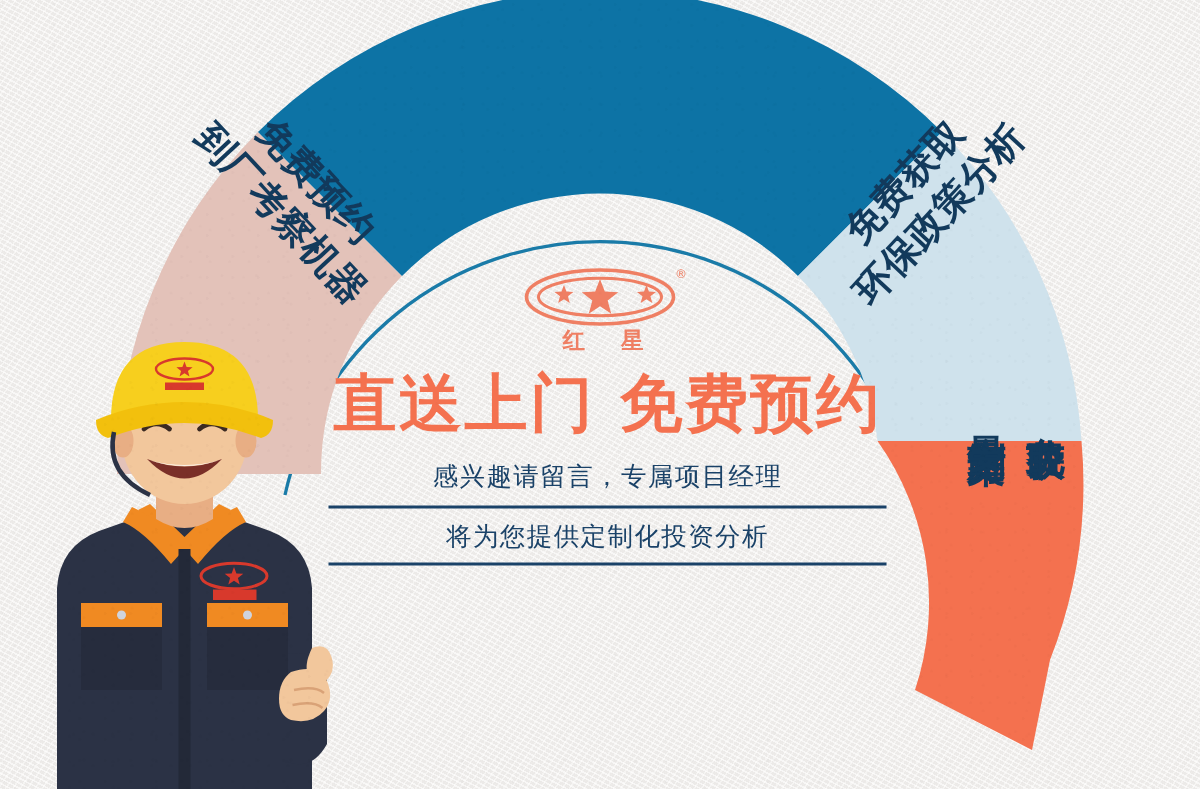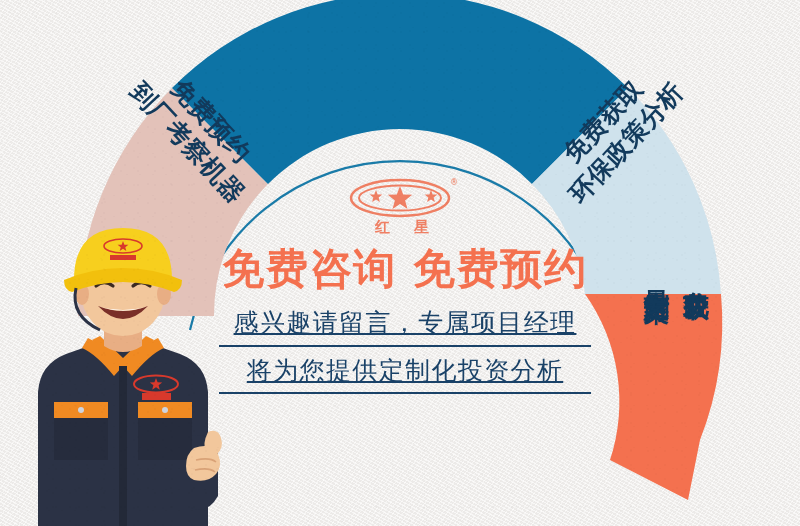--- a/index.html
+++ b/index.html
@@ -125,26 +125,25 @@
     font-weight: 700;
     color: #f4714f;
     letter-spacing: .04em;
     line-height: 1.1;
     margin-top: 2px;
     white-space: nowrap;
   }
   #headline .gap { display: inline-block; width: 16px; }
 
   .subline {
-    font-size: 25px;
+    font-size: 17px;
     color: #1a4268;
     letter-spacing: .055em;
     line-height: 1.05;
     white-space: nowrap;
-    text-decoration: underline;
   }
   #sub1 { margin-top: 18px; padding-bottom: 9px; }
   #sub2 { padding-top: 11px; padding-bottom: 7px; }
 
   .rule {
     height: 2px;
     background: #1a4268;
     width: 372px;
     margin: 0 auto;
   }
@@ -224,21 +223,21 @@
           <path d="M58 10 l3.2 8.4 9 .4 -7.1 5.6 2.4 8.7 -7.5 -5 -7.5 5 2.4 -8.7 -7.1 -5.6 9 -.4 Z"></path>
           <path d="M83 14 l2.1 5.6 6 .25 -4.7 3.7 1.6 5.8 -5 -3.3 -5 3.3 1.6 -5.8 -4.7 -3.7 6 -.25 Z" transform="translate(18,0) scale(0.78) translate(8,4)"></path>
         </g>
         <text x="108" y="9" font-size="8" fill="#ef7f63" font-family="DejaVu Sans, sans-serif">®</text>
         <text x="33" y="56" font-size="15" font-weight="700" fill="#ef7f63" font-family="DejaVu Sans, sans-serif">红</text>
         <text x="72" y="56" font-size="15" font-weight="700" fill="#ef7f63" font-family="DejaVu Sans, sans-serif">星</text>
       </svg>
     </div>
 
     <div id="headline">
-      <span>免费咨询</span><span class="gap"></span><span>免费预约</span>
+      <span>直送上门</span><span class="gap"></span><span>免费预约</span>
     </div>
 
     <div class="subline" id="sub1">感兴趣请留言，专属项目经理</div>
     <div class="rule"></div>
     <div class="subline" id="sub2">将为您提供定制化投资分析</div>
     <div class="rule"></div>
   </div>
 
   <div id="worker">
     <svg viewBox="0 0 250 330" xmlns="http://www.w3.org/2000/svg">

